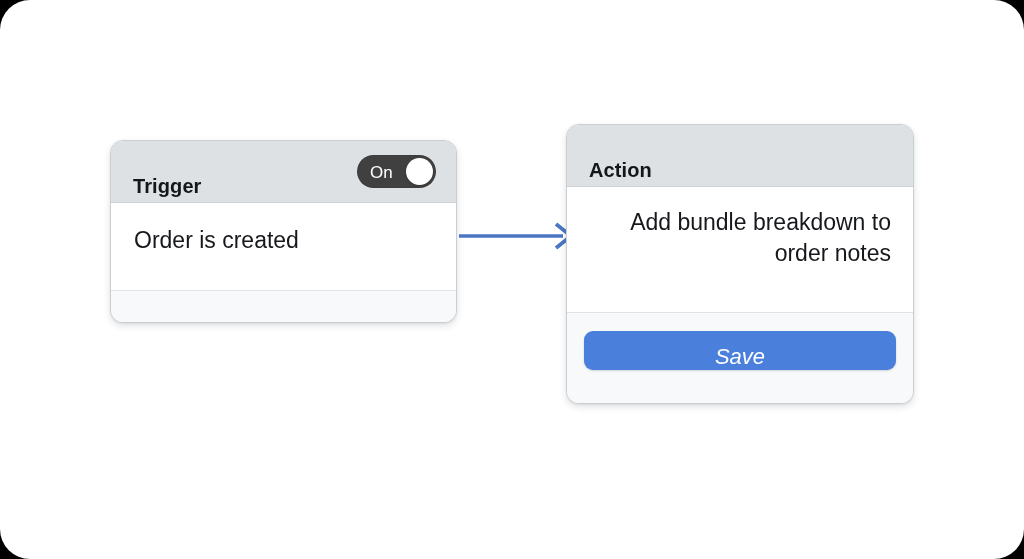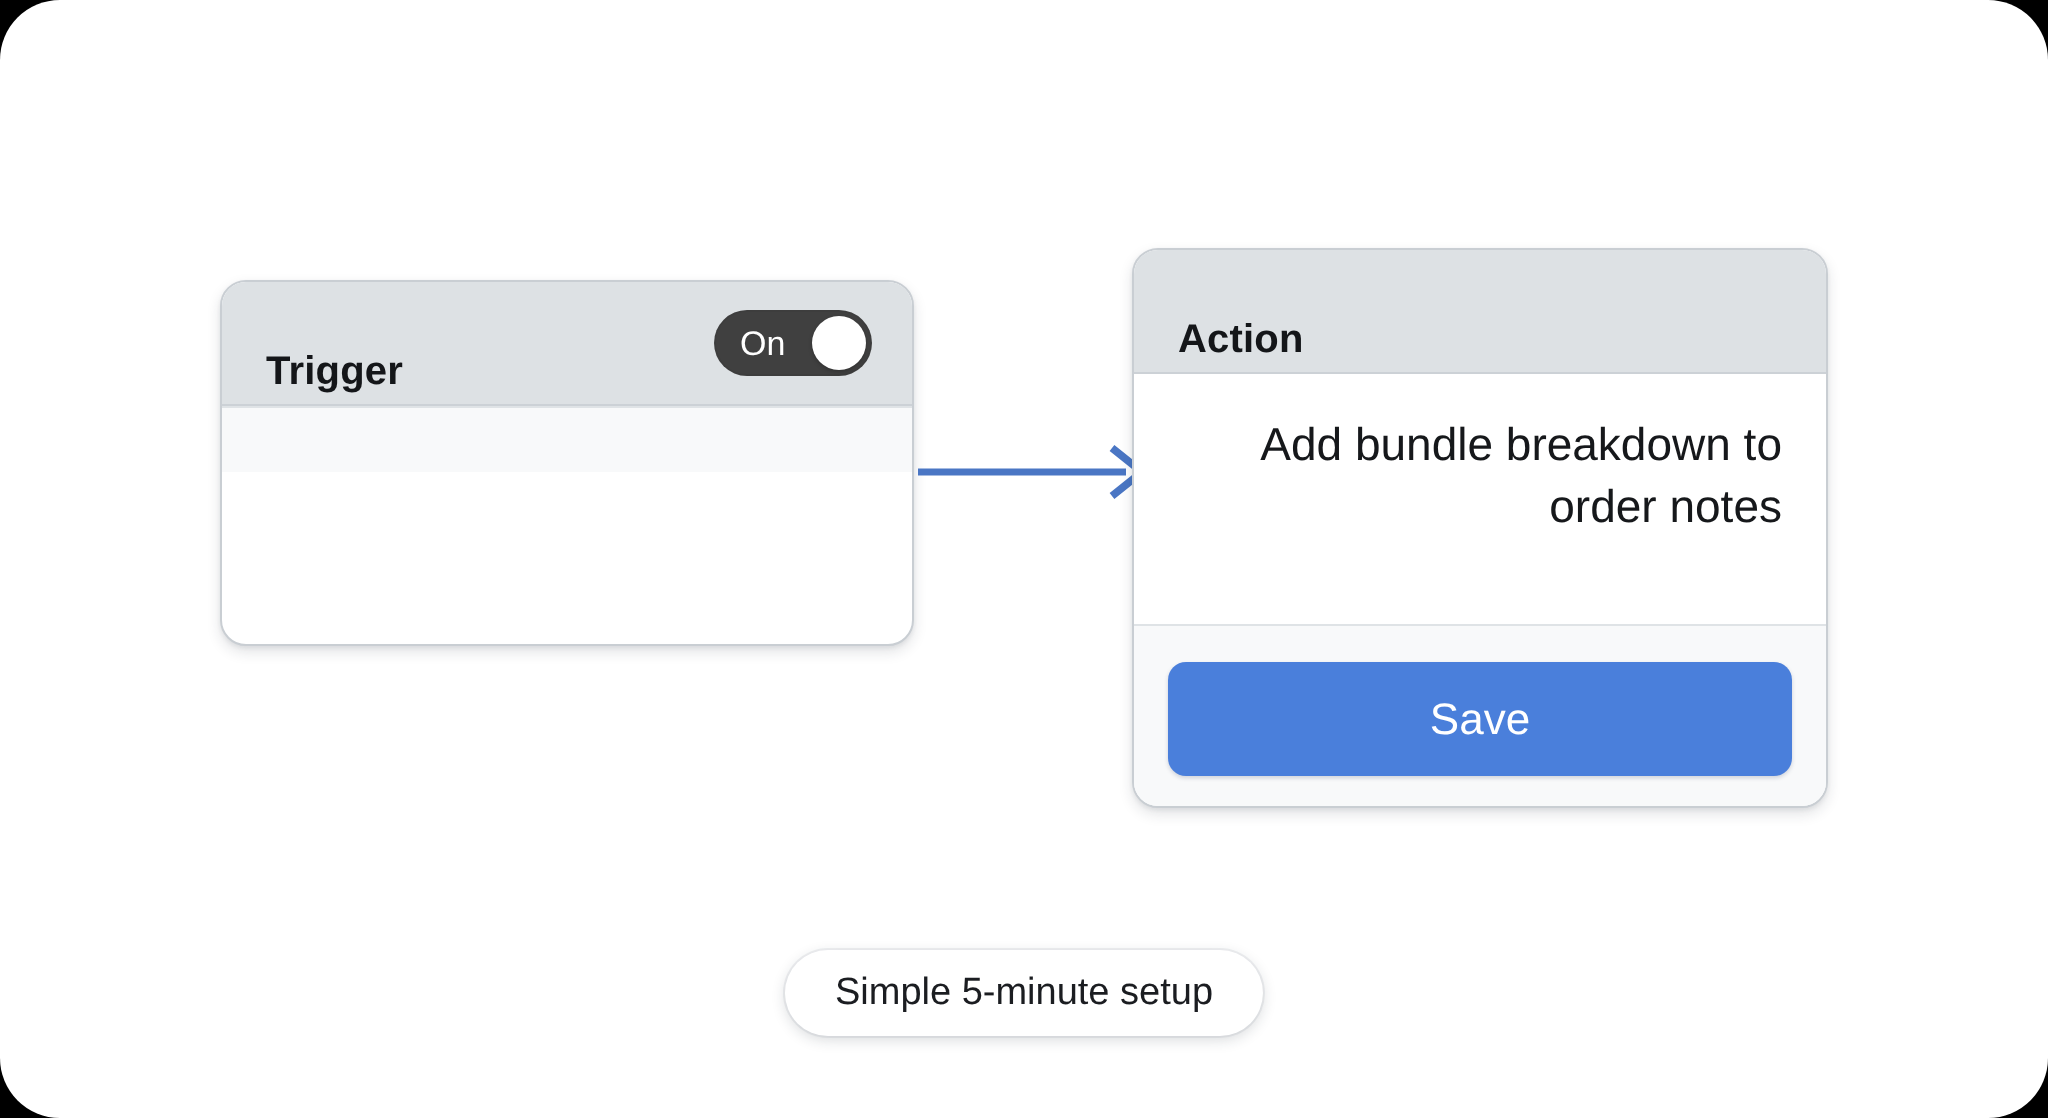--- a/index.html
+++ b/index.html
@@ -137,33 +137,34 @@
     height: 33px;
   }
   #action-card .card-footer {
     height: 92px;
     padding: 18px 17px 0 17px;
   }
 
   .save-button {
     display: block;
     width: 100%;
-    height: 57px;
+    height: 39px;
     border: none;
     border-radius: 9px;
     background: #4a7fdb;
     color: #ffffff;
     font-family: "Liberation Sans", sans-serif;
     font-size: 22px;
     font-weight: normal;
     line-height: 51px;
     text-align: center;
     cursor: pointer;
     box-shadow: 0 1px 2px rgba(20,40,80,0.18);
     padding: 0;
+    font-style: italic;
   }
 
   
   #connector {
     position: absolute;
     left: 455px;
     top: 213px;
     width: 122px;
     height: 46px;
   }
@@ -197,20 +198,23 @@
 <div id="canvas">
 
   <div class="card" id="trigger-card">
     <div class="card-header">
       <span class="card-title">Trigger</span>
       <div class="toggle">
         <span class="toggle-label">On</span>
         <span class="toggle-knob"></span>
       </div>
     </div>
+    <div class="card-body">
+      <div class="card-body-text">Order is created</div>
+    </div>
     <div class="card-footer"></div>
   </div>
 
   <div id="connector">
     <svg width="122" height="46" viewBox="0 0 122 46">
       <line x1="4" y1="23" x2="108" y2="23" stroke="#4a76c4" stroke-width="3.4" stroke-linecap="butt"></line>
       <polyline points="101,11 116,23 101,35" fill="none" stroke="#4a76c4" stroke-width="3.8" stroke-linejoin="miter" stroke-linecap="butt"></polyline>
     </svg>
   </div>
 
@@ -219,17 +223,14 @@
       <span class="card-title">Action</span>
     </div>
     <div class="card-body">
       <div class="card-body-text">Add bundle breakdown to order notes</div>
     </div>
     <div class="card-footer">
       <button class="save-button">Save</button>
     </div>
   </div>
 
-  <div id="caption-pill">
-    <span class="caption-text">Simple 5-minute setup</span>
-  </div>
 
 </div>
 
 </body></html>

